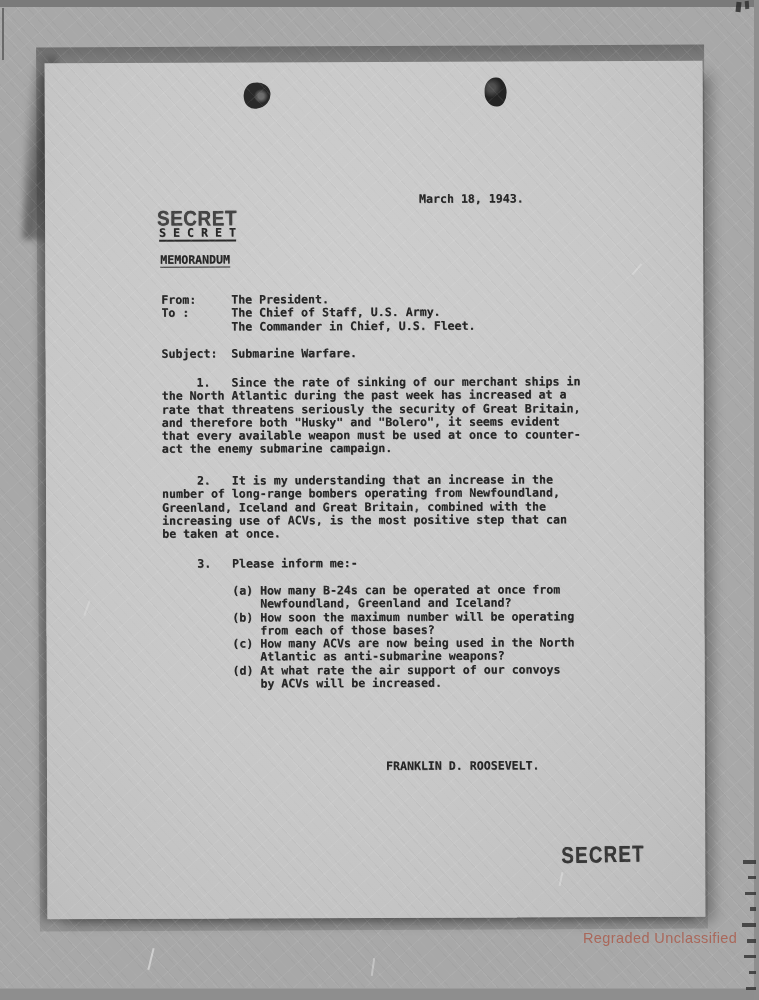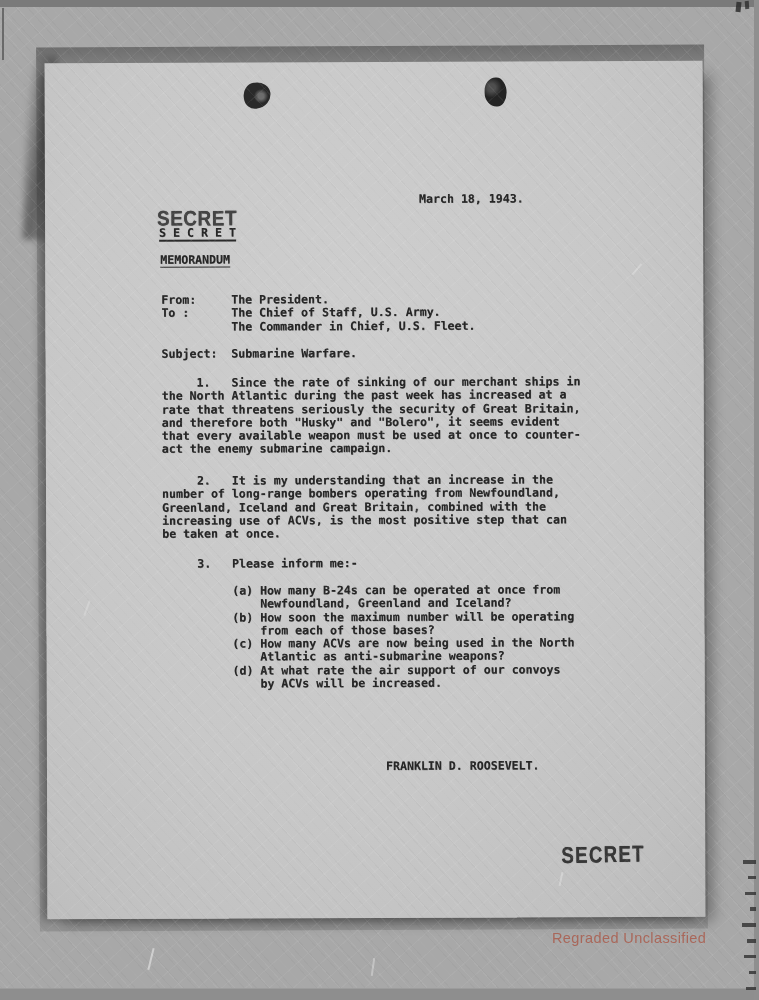--- a/index.html
+++ b/index.html
@@ -83,21 +83,21 @@
       repeating-linear-gradient(48deg,rgba(0,0,0,0.022) 0 1px,transparent 1px 9px);
   }
   .streak{position:absolute;background:rgba(255,255,255,0.45);z-index:41;pointer-events:none;}
   .s1{left:150px;top:948px;width:2px;height:22px;transform:rotate(14deg);}
   .s2{left:372px;top:958px;width:1.5px;height:18px;transform:rotate(8deg);opacity:.7;}
   .s3{left:636px;top:262px;width:1.5px;height:14px;transform:rotate(40deg);opacity:.5;}
   .s4{left:86px;top:600px;width:1.5px;height:16px;transform:rotate(20deg);opacity:.45;}
   .s5{left:560px;top:872px;width:2px;height:14px;transform:rotate(12deg);opacity:.6;}
 
   .regraded{
-    position:absolute;left:552px;top:930px;z-index:50;
+    position:absolute;left:583px;top:930px;z-index:50;
     font-family:"Liberation Sans",sans-serif;font-size:14.5px;font-weight:400;
     color:rgba(169,98,84,0.92);letter-spacing:0.4px;
   }
 
   
   .mark{position:absolute;background:#2d2d2d;z-index:46;}
   .mtr1{left:736px;top:2px;width:5px;height:10px;transform:rotate(6deg);opacity:.85;}
   .mtr2{left:745px;top:1px;width:4px;height:8px;transform:rotate(-4deg);opacity:.8;}
   .mbr{position:absolute;right:3px;top:860px;width:16px;height:130px;z-index:46;
        display:flex;flex-direction:column;justify-content:space-between;align-items:flex-end;}

